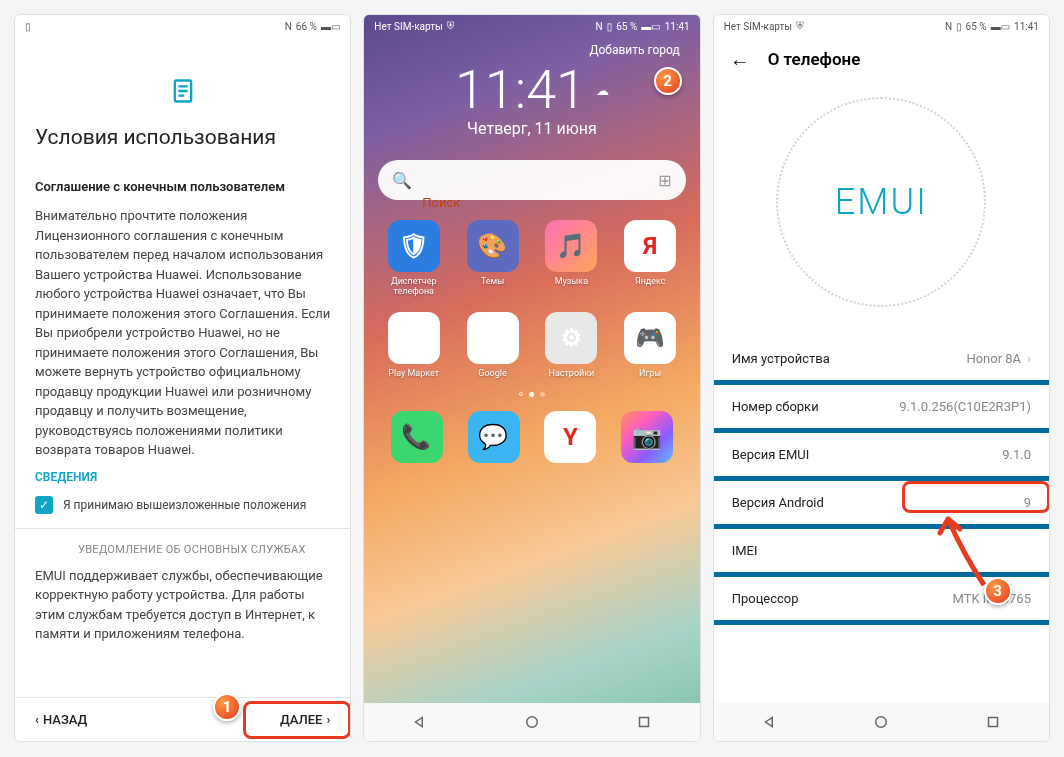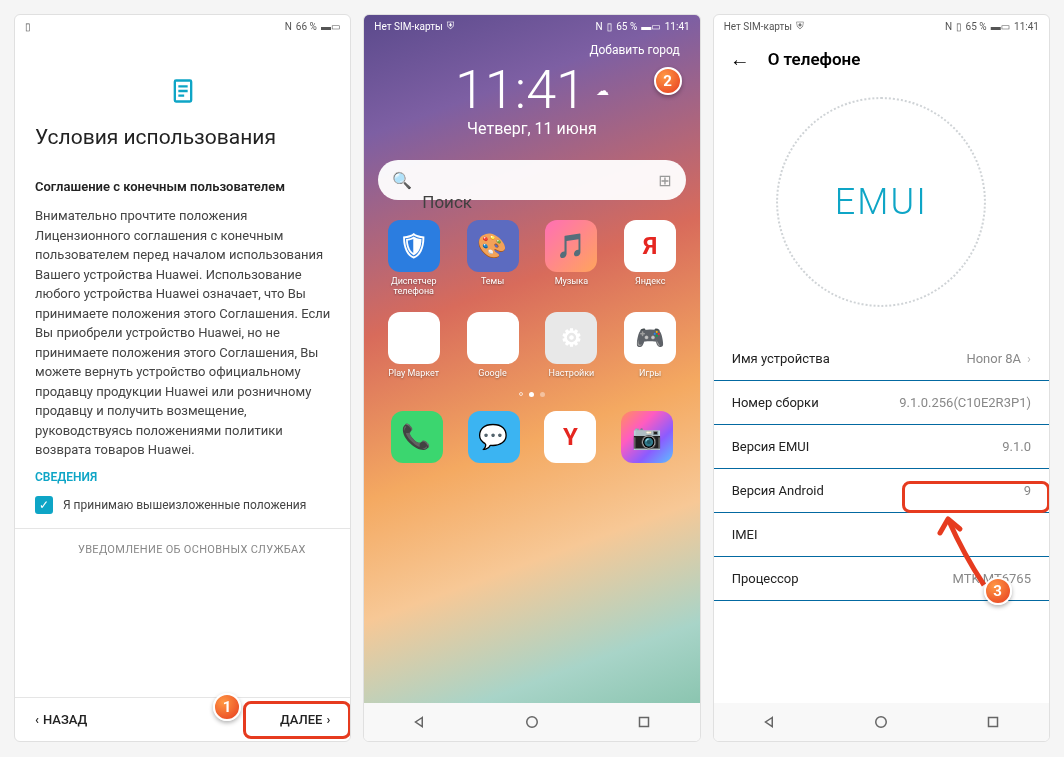--- a/index.html
+++ b/index.html
@@ -29,41 +29,41 @@
 .highlight-box { position: absolute; border: 3px solid #e63b1f; border-radius: 8px; z-index: 5; }
 
 
 .home-bg { background: linear-gradient(160deg, #5b4a8c 0%, #7d5fa3 15%, #d86b5b 40%, #f4a961 60%, #f7c896 75%, #a8d4c8 90%, #8bc5b0 100%); flex: 1; display: flex; flex-direction: column; }
 .home-weather { padding: 6px 20px 0; text-align: right; color: #fff; font-size: 12px; }
 .home-clock { text-align: center; color: #fff; padding: 6px 0 4px; }
 .clock-time { font-size: 54px; font-weight: 300; line-height: 1; display: flex; align-items: center; justify-content: center; gap: 10px; }
 .clock-date { font-size: 16px; margin-top: 2px; }
 .weather-inline { font-size: 13px; display: flex; align-items: center; gap: 3px; }
 .search-bar { margin: 18px 14px 12px; background: rgba(255,255,255,0.95); border-radius: 22px; height: 40px; display: flex; align-items: center; padding: 0 14px; gap: 10px; }
-.search-bar .placeholder { color: #404040; font-size: 17px; flex: 1; margin-top: 44px; }
+.search-bar .placeholder { color: #c2410c; font-size: 13px; flex: 1; margin-top: 44px; }
 .app-grid { display: grid; grid-template-columns: repeat(4, 1fr); gap: 12px 8px; padding: 8px 14px; }
 .app { display: flex; flex-direction: column; align-items: center; gap: 4px; }
 .app-icon { width: 52px; height: 52px; border-radius: 12px; display: flex; align-items: center; justify-content: center; font-size: 24px; }
 .app-label { font-size: 9px; color: #fff; text-align: center; text-shadow: 0 1px 2px rgba(0,0,0,0.4); }
 .dots { display: flex; justify-content: center; gap: 6px; padding: 6px 0; }
 .dot { width: 5px; height: 5px; border-radius: 50%; background: rgba(255,255,255,0.4); }
 .dot.active { background: #fff; }
 .dock { display: flex; justify-content: space-around; padding: 8px 14px 12px; }
 .dock .app-icon { width: 52px; height: 52px; }
 .navbar { height: 38px; background: #f8f8f8; display: flex; justify-content: space-around; align-items: center; }
 .navbar .nb { width: 18px; height: 18px; }
 
 
 .about-header { display: flex; align-items: center; gap: 18px; padding: 10px 16px; }
 .about-header .back { font-size: 20px; }
 .about-title { font-size: 17px; font-weight: 600; }
 .emui-circle { width: 210px; height: 210px; margin: 16px auto 30px; border-radius: 50%; border: 2px dotted #cfd3d6; display: flex; align-items: center; justify-content: center; }
 .emui-text { font-size: 36px; font-weight: 300; color: #0ea5c6; letter-spacing: 2px; }
 .info-list { }
-.info-row { display: flex; justify-content: space-between; align-items: center; padding: 14px 18px; font-size: 13px; border-bottom: 1px solid #0369a1; }
+.info-row { display: flex; justify-content: space-between; align-items: center; padding: 14px 18px; font-size: 13px; border-bottom: 5px solid #0369a1; }
 .info-label { color: #222; }
 .info-value { color: #888; display: flex; align-items: center; gap: 6px; }
 .chevron { color: #bbb; }
 .arrow-svg { position: absolute; z-index: 8; }
 </style>
 </head>
 <body>
 
 <div class="phone">
   <div class="status-bar">
@@ -88,20 +88,21 @@
     <div class="terms-title">Условия использования</div>
     <div class="terms-subtitle">Соглашение с конечным пользователем</div>
     <div class="terms-body">Внимательно прочтите положения Лицензионного соглашения с конечным пользователем перед началом использования Вашего устройства Huawei. Использование любого устройства Huawei означает, что Вы принимаете положения этого Соглашения. Если Вы приобрели устройство Huawei, но не принимаете положения этого Соглашения, Вы можете вернуть устройство официальному продавцу продукции Huawei или розничному продавцу и получить возмещение, руководствуясь положениями политики возврата товаров Huawei.</div>
     <div class="terms-link">СВЕДЕНИЯ</div>
     <div class="terms-check">
       <div class="checkbox">✓</div>
       <span>Я принимаю вышеизложенные положения</span>
     </div>
     <div class="terms-divider"></div>
     <div class="terms-section-title">УВЕДОМЛЕНИЕ ОБ ОСНОВНЫХ СЛУЖБАХ</div>
+    <div class="terms-body" style="margin-bottom:0">EMUI поддерживает службы, обеспечивающие корректную работу устройства. Для работы этим службам требуется доступ в Интернет, к памяти и приложениям телефона.</div>
   </div>
   <div class="terms-nav">
     <div class="nav-btn">
         <span>‹</span>
         <span>НАЗАД</span>
       </div>
     <div class="nav-btn">
         <span>ДАЛЕЕ</span>
         <span>›</span>
       </div>

